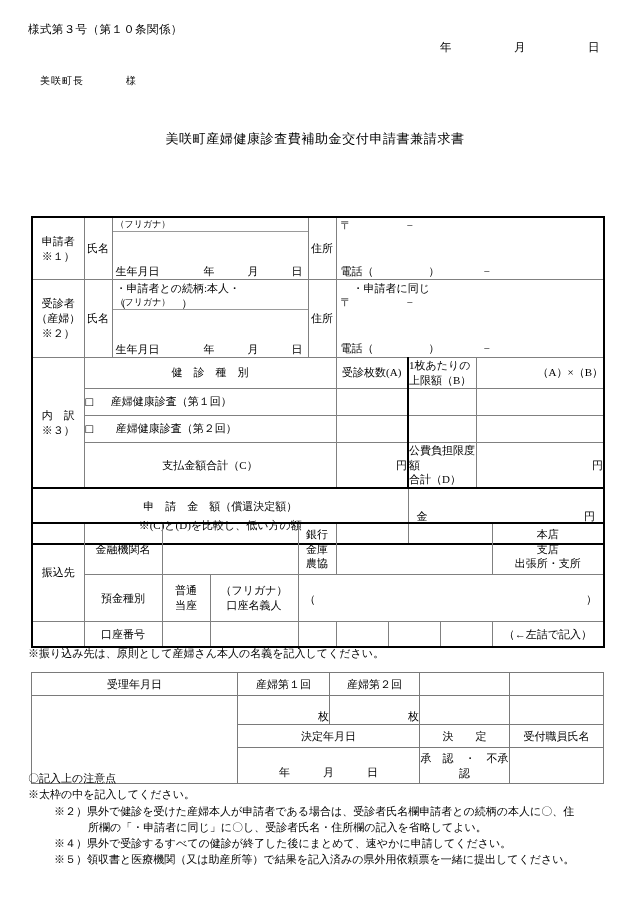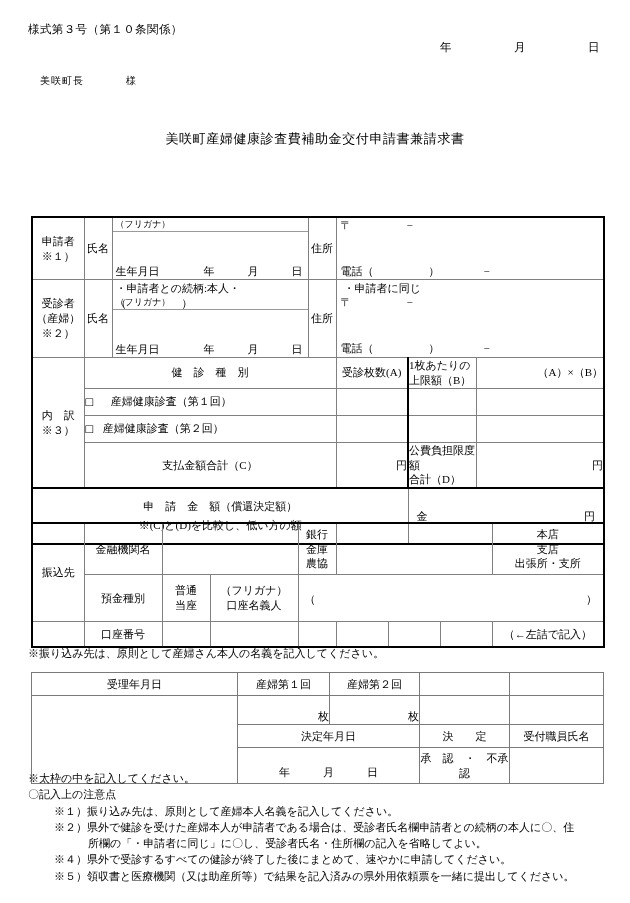--- a/index.html
+++ b/index.html
@@ -123,21 +123,21 @@
     height: 15px;
     line-height: 15px;
   }
   .addrbox { width:100%; height:100%; }
   .addrbox .zip {
     padding-left: 4px;
     height: 15px; line-height: 15px;
     white-space: pre;
   }
   .addrbox .sameas {
-    padding-left: 7px;
+    padding-left: 16px;
     height: 14px; line-height: 14px;
   }
   .addrbox .blank { height: 30px; }
   .addrbox .tel {
     padding-left: 4px;
     height: 16px; line-height: 16px;
     white-space: pre;
   }
 
   .hdr-sm { font-size: 10px; line-height: 1.2; text-align: left; padding: 1px 3px; }
@@ -294,21 +294,21 @@
           <span style="margin-left:14px">産婦健康診査（第１回）</span>
         </td>
         <td></td>
         <td style="border-left:2px solid #000"></td>
         <td></td>
       </tr>
 
       <tr>
         <td colspan="3" class="cl pad" style="height:26px">
           <span class="chk">□</span>
-          <span style="margin-left:6px">産婦健康診査（第２回）</span>
+          <span style="margin-left:19px">産婦健康診査（第２回）</span>
         </td>
         <td></td>
         <td style="border-left:2px solid #000"></td>
         <td></td>
       </tr>
 
       <tr>
         <td colspan="3" class="cc" style="height:26px">支払金額合計（C）</td>
         <td class="cr pad">円</td>
         <td class="hdr-sm" style="border-left:2px solid #000">
@@ -428,26 +428,23 @@
       </tr>
       <tr>
         <td colspan="2" class="cc" style="height:32px; vertical-align:bottom; padding-bottom:3px">年　　　月　　　日</td>
         <td class="cc">承　認　・　不承認</td>
         <td></td>
       </tr>
     </tbody>
   </table>
 
   <div class="notes">
+    <div class="n-flush">〇記入上の注意点</div>
     <div class="n-flush">※太枠の中を記入してください。</div>
-    <div class="n-flush">〇記入上の注意点</div>
-
-    <div class="n-item">
-      <span>※１）</span><span>振り込み先は、原則として産婦本人名義を記入してください。</span>
-    </div>
+
     <div class="n-item">
       <span>※２）</span><span>県外で健診を受けた産婦本人が申請者である場合は、受診者氏名欄申請者との続柄の本人に〇、住</span>
     </div>
     <div class="n-cont">所欄の「・申請者に同じ」に〇し、受診者氏名・住所欄の記入を省略してよい。</div>
     <div class="n-item">
       <span>※４）</span><span>県外で受診するすべての健診が終了した後にまとめて、速やかに申請してください。</span>
     </div>
     <div class="n-item">
       <span>※５）</span><span>領収書と医療機関（又は助産所等）で結果を記入済みの県外用依頼票を一緒に提出してください。</span>
     </div>

